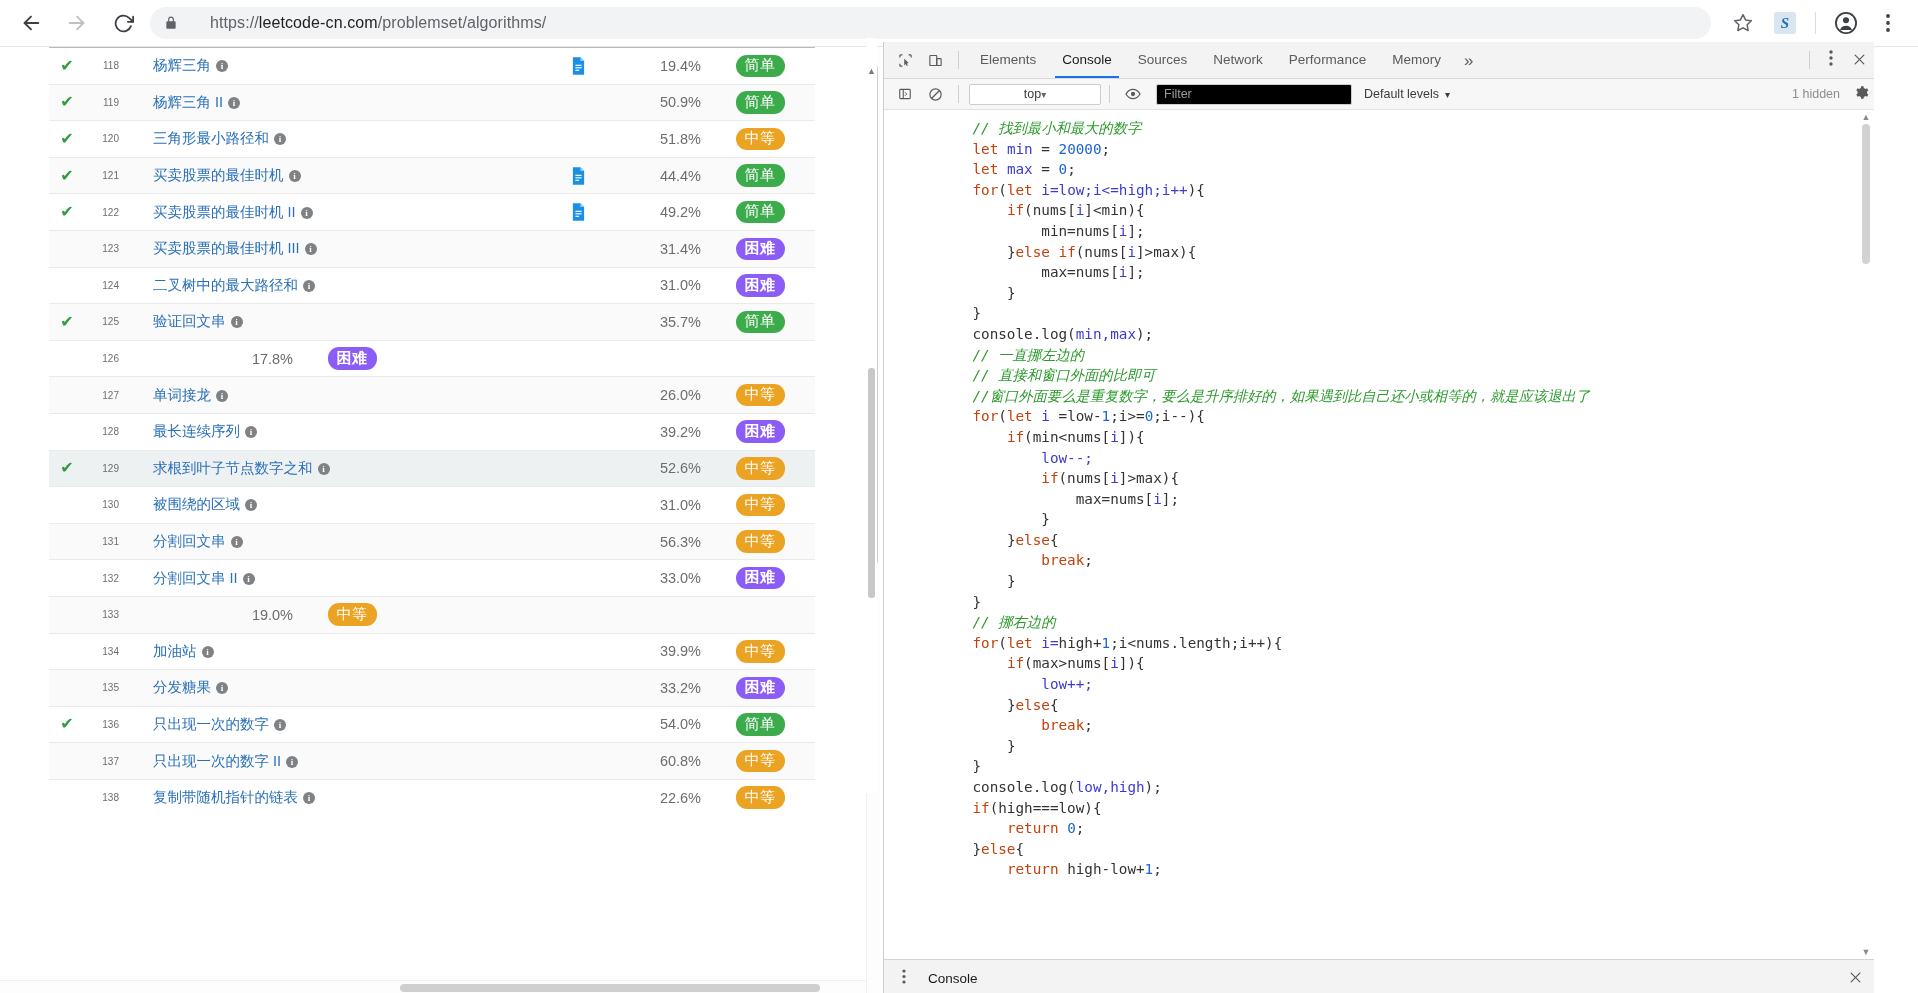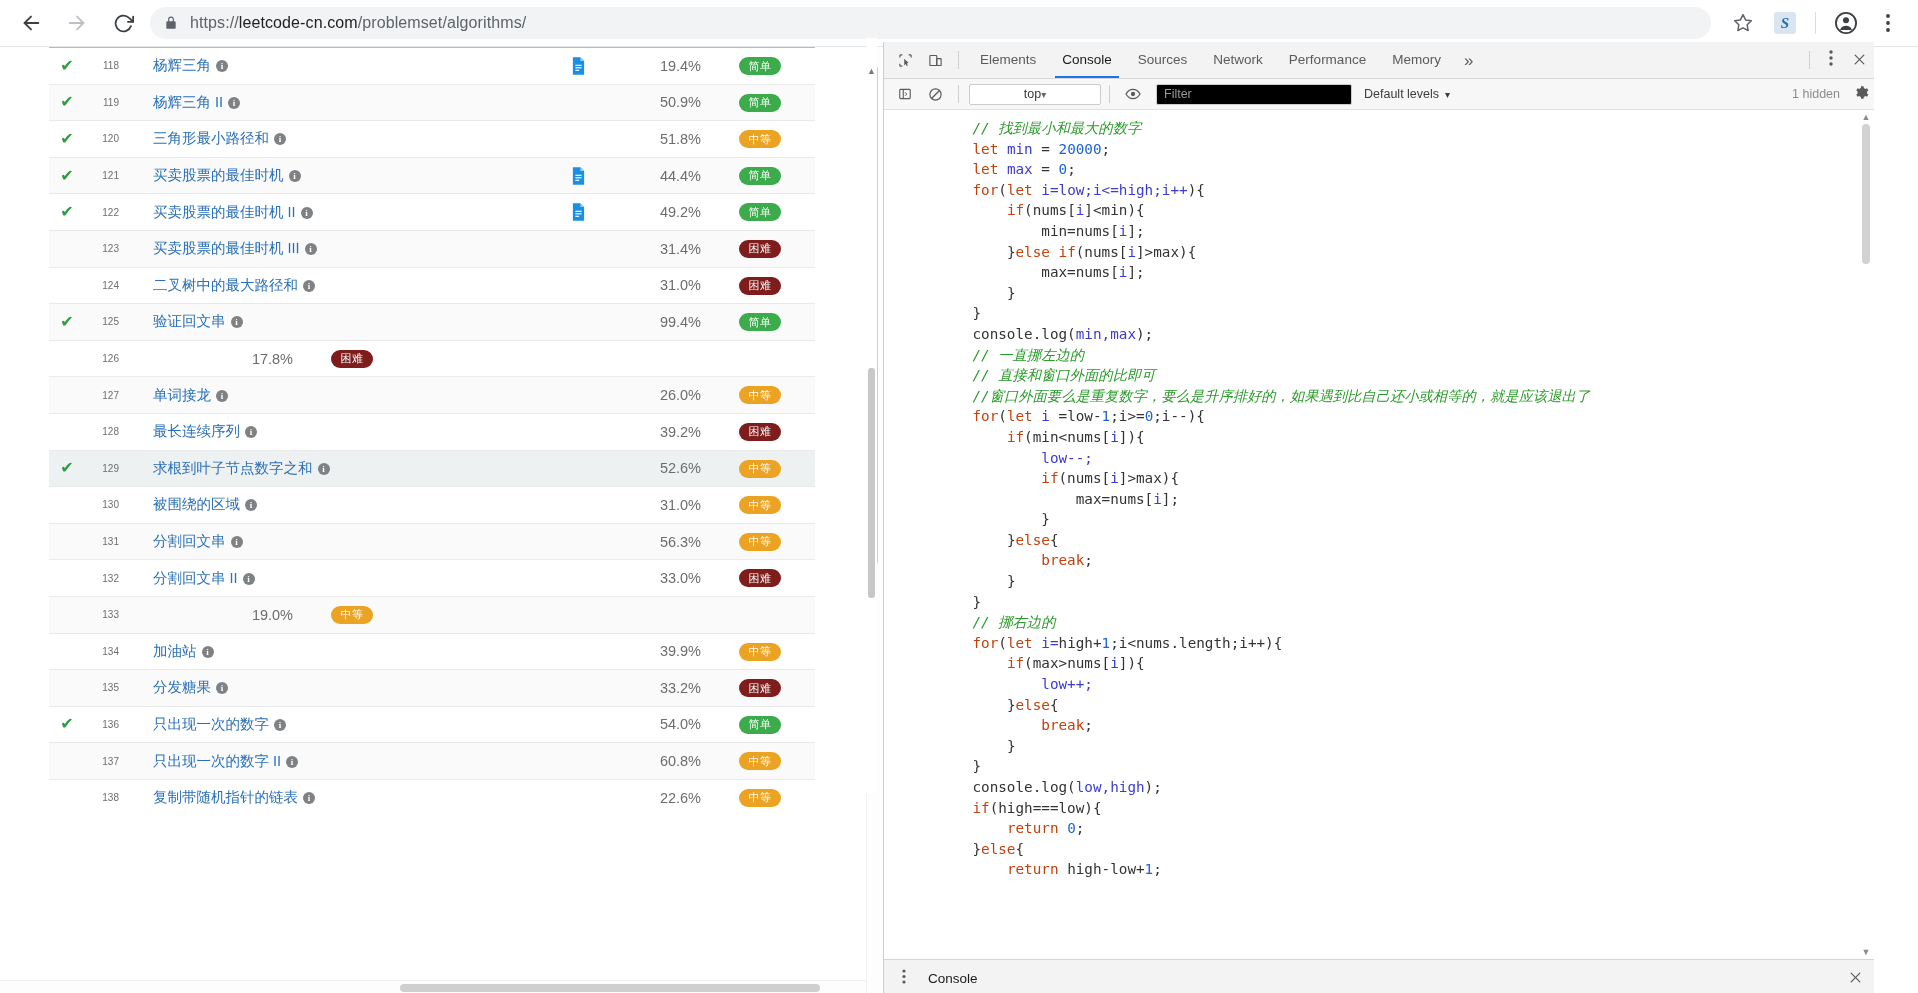--- a/index.html
+++ b/index.html
@@ -24,20 +24,21 @@
     width:42px; height:42px; border-radius:50%;
     display:flex; align-items:center; justify-content:center;
     color:#5f6368;
   }
   .nav-btn svg { display:block; }
   .omnibox {
     flex:1; height:32px; margin:0 12px 0 6px;
     background:#f1f3f4; border-radius:16px;
     display:flex; align-items:center; padding:0 14px;
     min-width: 0;
+    gap: 20px;
   }
   .lock-icon { margin-right:12px; display:flex; align-items:center; color:#5f6368; }
   .url-text {
     font-size:16px; color:#202124; white-space:nowrap; overflow:hidden;
     letter-spacing:0.1px;
   }
   .url-text .dim { color:#5f6368; }
   .chrome-right { display:flex; align-items:center; gap:2px; padding-right:10px; }
   .chrome-icon {
     width:40px; height:40px; border-radius:50%;
@@ -77,26 +78,27 @@
     font-family:"Liberation Serif", serif;
     margin-left:5px; vertical-align:1px;
   }
   .c-sol { width:70px; text-align:center; }
   .sol-icon { display:inline-block; vertical-align:middle; }
   .c-rate { width:92px; text-align:right; color:#6d6d6d; font-size:14.5px; padding-right:4px;}
   .c-diff { width:110px; text-align:center; }
   .badge {
     display:inline-block; min-width:42px;
     padding:2.5px 9px 3.5px; border-radius:11px;
-    color:#fff; font-size:11px; line-height:1.1;
+    color:#fff; font-size:15px; line-height:1.1;
     letter-spacing:0.5px;
+    text-align:right;
   }
   .badge.easy { background:#3bab4b; }
   .badge.medium { background:#eba324; }
-  .badge.hard { background:#7f1d1d; }
+  .badge.hard { background:#8b5cf6;font-weight:bold; }
 
   
   .page-scrollbar {
     position:absolute; right:0; top:0; width:14px; height:946px;
     background:#fdfdfd; border-left:1px solid #f0f0f0;
   }
   .page-scrollbar .thumb {
     position:absolute; left:3px; top:18px; width:8px; height:500px;
     background:#cfcfcf; border-radius:4px;
   }
@@ -353,21 +355,21 @@
           <div class="c-title"><span class="tt">二叉树中的最大路径和</span><span class="info-dot">i</span></div>
           <div class="c-sol"></div>
           <div class="c-rate">31.0%</div>
           <div class="c-diff"><span class="badge hard">困难</span></div>
         </div>
         <div class="prow alt">
           <div class="c-status">✔</div>
           <div class="c-num">125</div>
           <div class="c-title"><span class="tt">验证回文串</span><span class="info-dot">i</span></div>
           <div class="c-sol"></div>
-          <div class="c-rate">99.4%</div>
+          <div class="c-rate">35.7%</div>
           <div class="c-diff"><span class="badge easy">简单</span></div>
         </div>
         <div class="prow">
           <div class="c-status"></div>
           <div class="c-num">126</div>
           <div class="c-sol"></div>
           <div class="c-rate">17.8%</div>
           <div class="c-diff"><span class="badge hard">困难</span></div>
         </div>
         <div class="prow alt">

